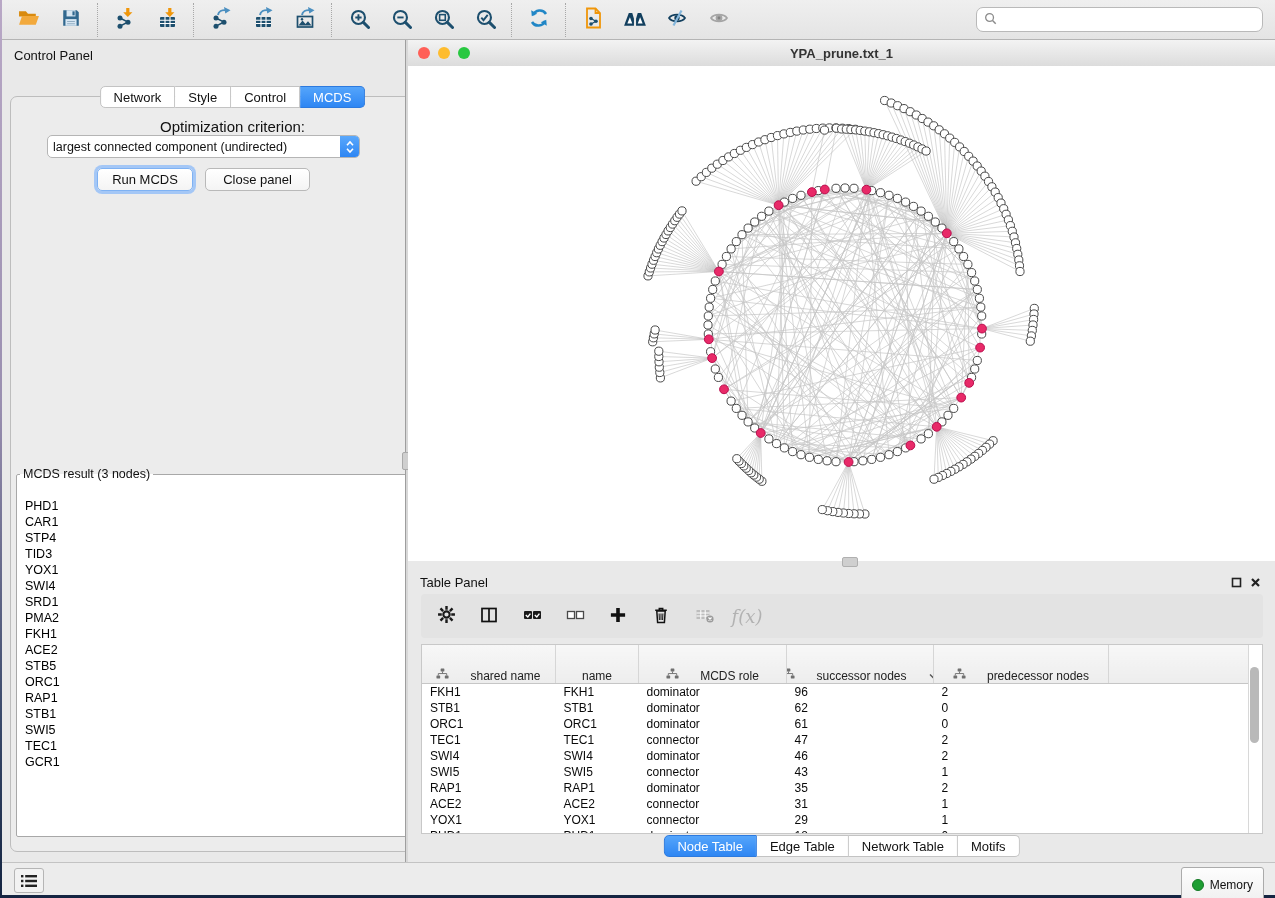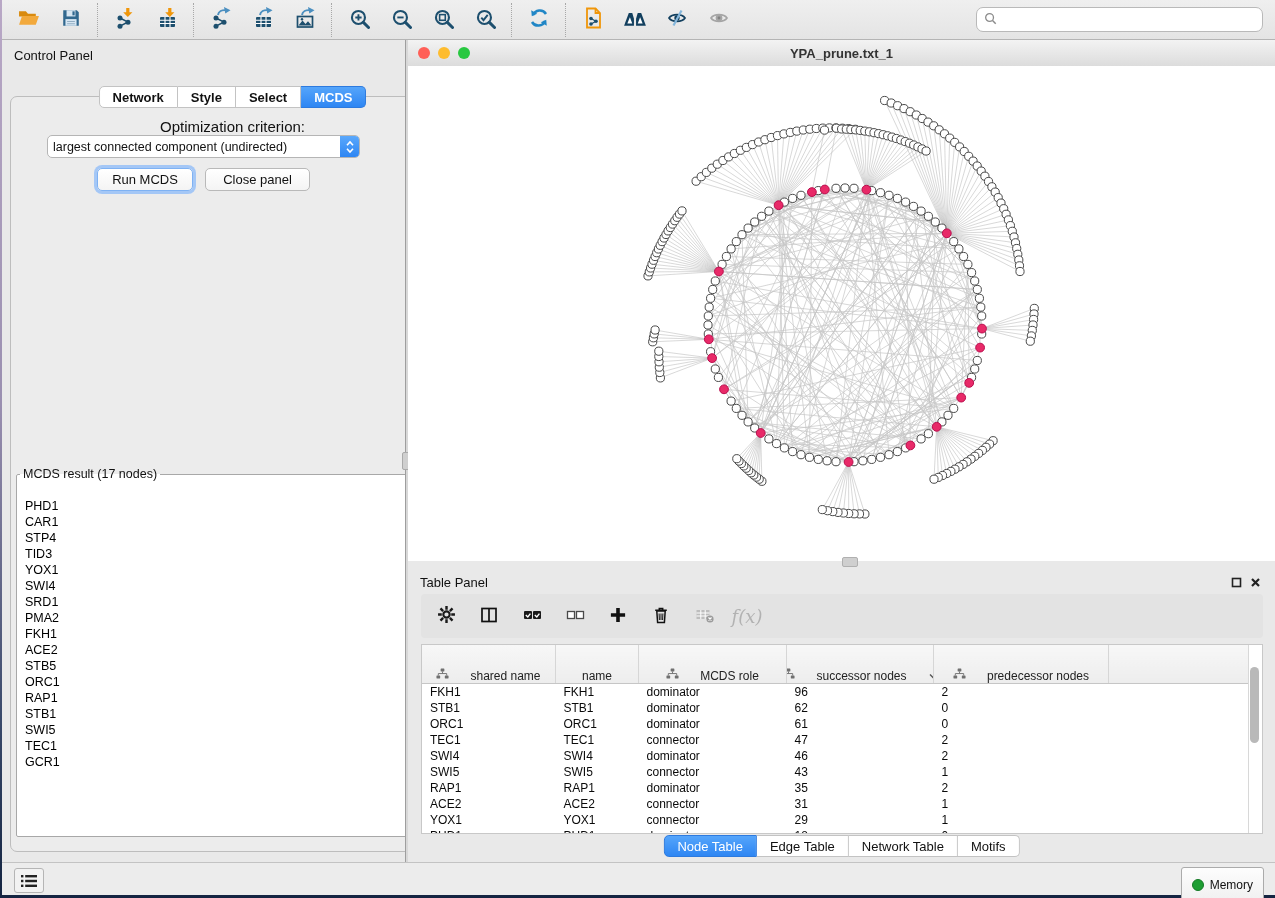--- a/index.html
+++ b/index.html
@@ -23,21 +23,21 @@
   .panel-title{font-size:13px;color:#111;margin-left:12px;flex:1;}
   .panel-ctl{display:flex;align-items:center;gap:8px;margin-right:14px;}
   .panel-ctl span{display:inline-flex;cursor:pointer;}
   .cp-card{position:absolute;left:8px;right:7px;top:56px;bottom:10px;background:#ececec;border:1px solid #bdbdbd;border-radius:7px;}
   .seg{display:flex;position:absolute;z-index:3;}
   .seg .tab{background:#fff;border:1px solid #c3c3c3;border-left:none;height:20px;padding:0 13px;font-size:13px;color:#111;
     display:flex;align-items:center;cursor:pointer;}
   .seg .tab:first-child{border-left:1px solid #c3c3c3;border-radius:5px 0 0 5px;}
   .seg .tab:last-child{border-radius:0 5px 5px 0;}
   .seg .tab.sel{background:linear-gradient(#55a5fb,#2e86f3);border-color:#2d7ade;color:#fff;}
-  .cp-tabs{top:-11px;left:50%;transform:translateX(-50%);font-weight:bold;}
+  .cp-tabs{top:-11px;left:50%;transform:translateX(-50%);}
   .opt-label{position:absolute;top:21px;width:100%;text-align:center;font-size:15px;color:#111;}
   .select{position:absolute;left:36px;top:38px;width:313px;height:23px;background:#fff;border:1px solid #b5b5b5;
     border-radius:5px;display:flex;align-items:center;box-sizing:border-box;cursor:pointer;}
   .select .val{flex:1;font-size:12.5px;color:#111;padding-left:5px;white-space:nowrap;overflow:hidden;}
   .select .stepper{width:19px;height:21px;background:linear-gradient(#5aa8fc,#2e86f3);border-radius:0 4px 4px 0;
     display:flex;align-items:center;justify-content:center;}
   .btn{background:linear-gradient(#ffffff,#f4f4f4);border:1px solid #b9b9b9;border-radius:5px;height:23px;
     font-size:13px;color:#111;padding:0 14px;cursor:pointer;}
   .btn.run{position:absolute;left:86px;top:71px;width:96px;box-shadow:0 0 0 3px rgba(105,170,255,.55);border-color:#7fb2f3;}
   .btn.closep{position:absolute;left:194px;top:71px;width:105px;}
@@ -258,36 +258,36 @@
             <svg width="11" height="11">
               <path d="M2 2l7 7M9 2l-7 7" stroke="#222" stroke-width="2.2"></path>
             </svg>
           </span>
       </span>
     </div>
     <div class="cp-card">
       <div class="seg cp-tabs" id="cp-tabs">
           <div class="tab">Network</div>
           <div class="tab">Style</div>
-          <div class="tab">Select</div>
+          <div class="tab">Control</div>
           <div class="tab sel">MCDS</div>
         </div>
       <div class="opt-label">Optimization criterion:</div>
       <div class="select">
         <span class="val">largest connected component (undirected)</span>
         <span class="stepper">
           <svg width="10" height="14" viewBox="0 0 10 14">
               <path d="M2 5.2L5 2l3 3.2M2 8.8L5 12l3-3.2" stroke="#fff" stroke-width="1.6" fill="none"></path>
             </svg>
         </span>
       </div>
       <button class="btn run">Run MCDS</button>
       <button class="btn closep">Close panel</button>
       <fieldset class="result">
-        <legend>MCDS result (17 nodes)</legend>
+        <legend>MCDS result (3 nodes)</legend>
         <div class="result-inner">
           <div class="result-list" id="mcds-list">
               <div>PHD1</div>
               <div>CAR1</div>
               <div>STP4</div>
               <div>TID3</div>
               <div>YOX1</div>
               <div>SWI4</div>
               <div>SRD1</div>
               <div>PMA2</div>

